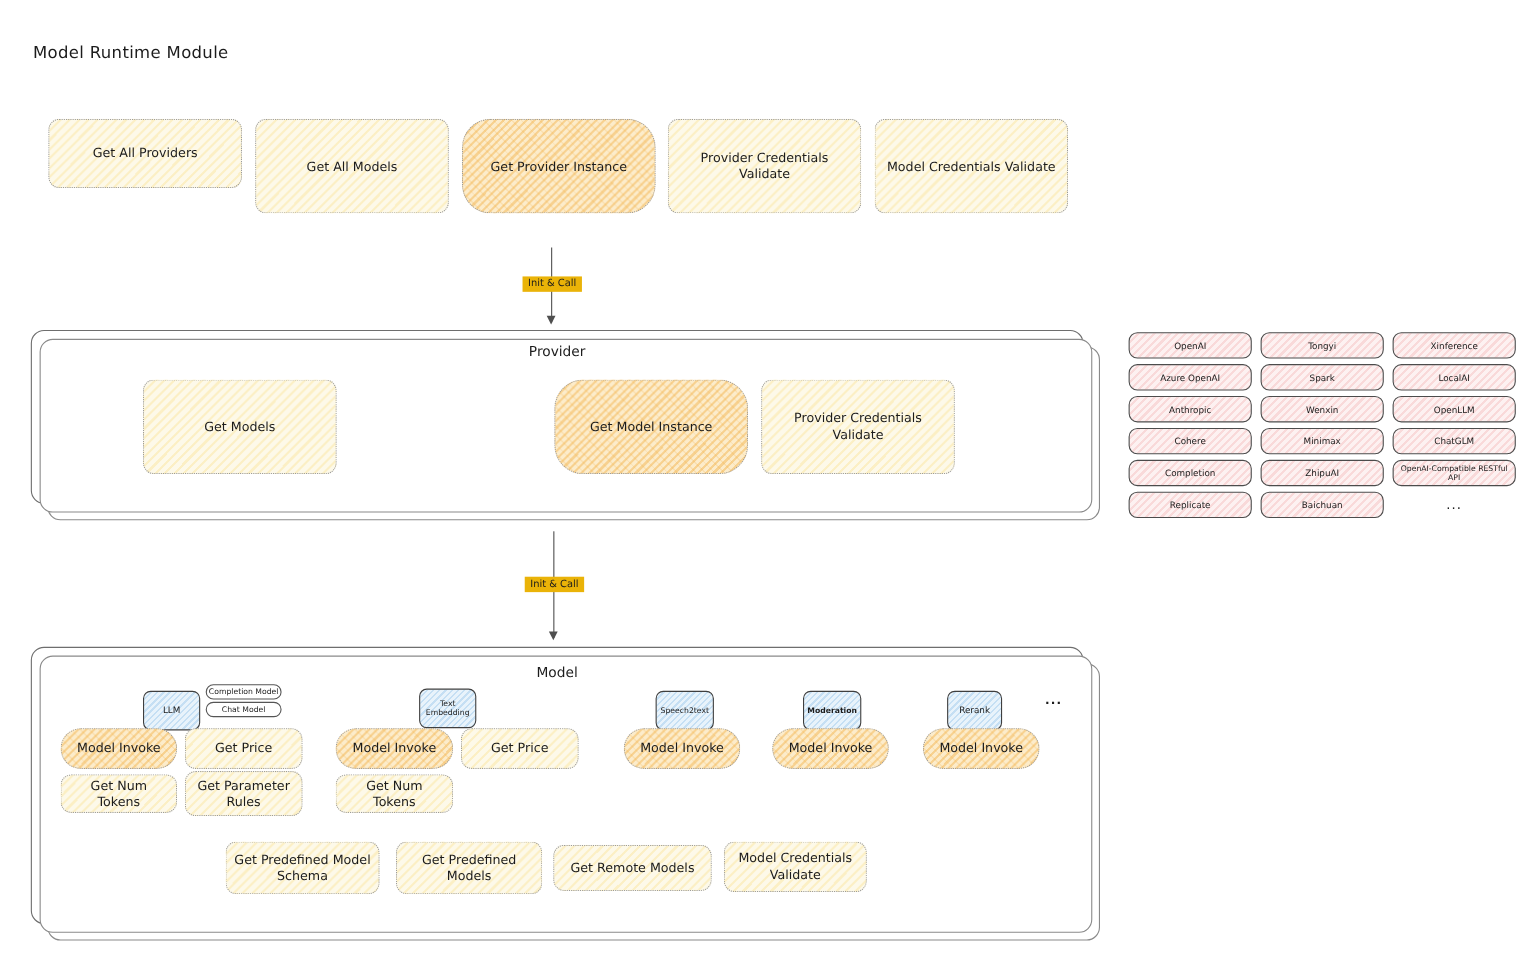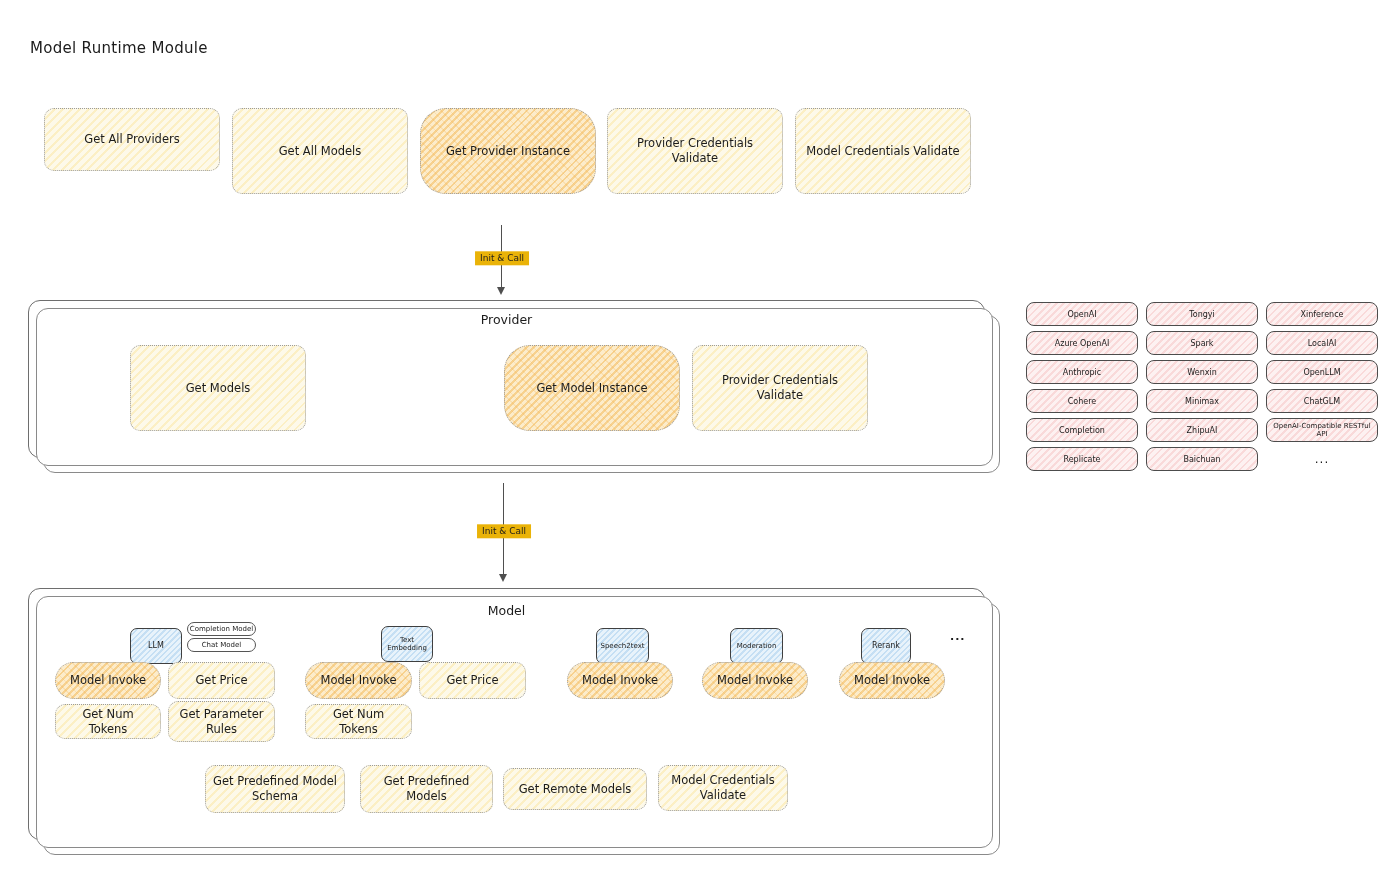--- a/index.html
+++ b/index.html
@@ -117,21 +117,21 @@
 
   <div class="big-box stacked" style="left:28px; top:588px; width:957px; height:252px;">
     <div class="box-title" style="top:14px;">Model</div>
   </div>
 
   <div class="tag" style="left:130px; top:628px; width:52px; height:21px; font-size:8px;">LLM</div>
   <div class="subtag" style="left:187px; top:622px; width:69px; height:14px;">Completion Model</div>
   <div class="subtag" style="left:187px; top:638px; width:69px; height:14px;">Chat Model</div>
   <div class="tag" style="left:381px; top:626px; width:52px; height:25px; font-size:7px;">Text Embedding</div>
   <div class="tag" style="left:596px; top:628px; width:53px; height:20px; font-size:7px;">Speech2text</div>
-  <div class="tag" style="left:730px; top:628px; width:53px; height:20px; font-size:7px;">Moderation</div>
+  <div class="tag" style="left:730px; top:628px; width:53px; height:20px; font-size:7px;font-weight:bold;">Moderation</div>
   <div class="tag" style="left:861px; top:628px; width:50px; height:20px; font-size:8px;">Rerank</div>
   <div class="dots" style="left:950px; top:630px;">...</div>
 
   <div class="card hl" style="left:55px;  top:662px; width:106px; height:37px;">Model Invoke</div>
   <div class="card" style="left:168px; top:662px; width:107px; height:37px;">Get Price</div>
   <div class="card" style="left:55px;  top:704px; width:106px; height:35px;">Get Num Tokens</div>
   <div class="card" style="left:168px; top:701px; width:107px; height:41px;">Get Parameter Rules</div>
 
   <div class="card hl" style="left:305px; top:662px; width:107px; height:37px;">Model Invoke</div>
   <div class="card" style="left:419px; top:662px; width:107px; height:37px;">Get Price</div>

